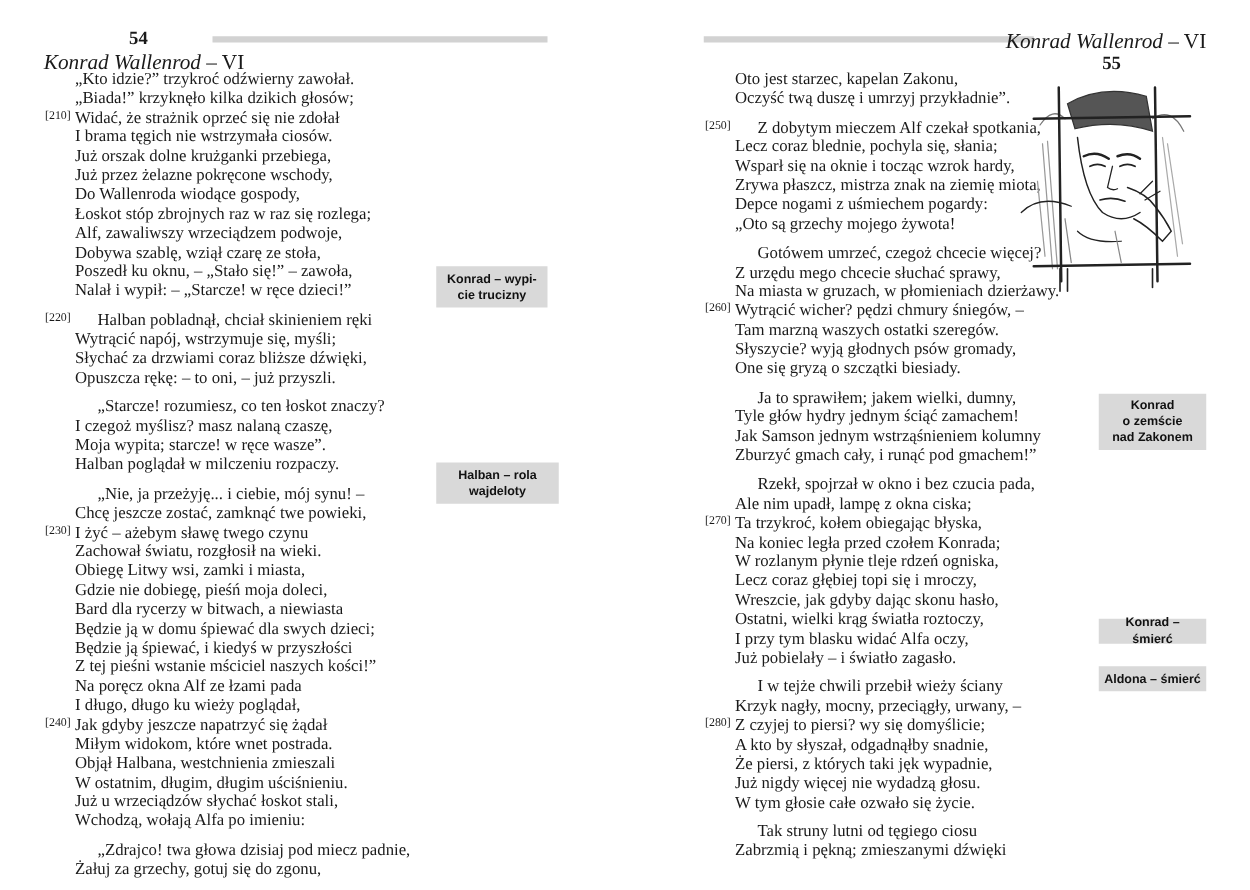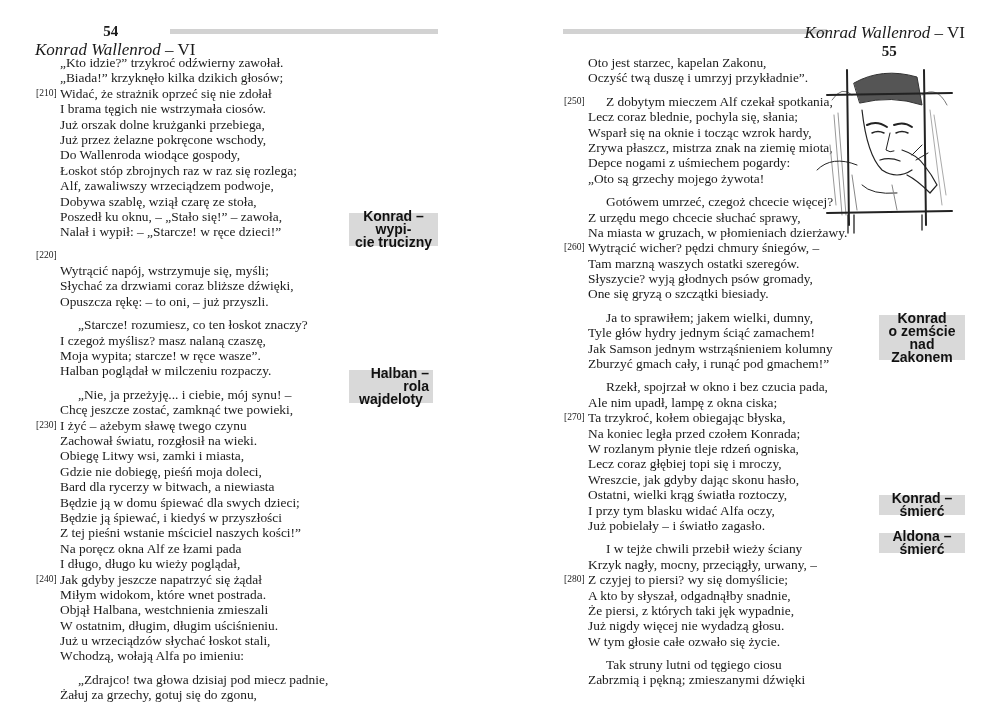--- a/index.html
+++ b/index.html
@@ -24,21 +24,21 @@
 
   .poem { position: absolute; top: 55px; font-size: 13.4px; line-height: 15.4px; }
   .left .poem { left: 60px; }
   .right .poem { left: 88px; }
   .stanza { margin-bottom: 8px; }
   .ln { position: relative; white-space: nowrap; display: block; height: 15.4px; }
   .ln.indent { padding-left: 18px; }
   .num { position: absolute; left: -24px; top: 0; font-size: 9.5px; }
 
   .note { position: absolute; background: #d9d9d9; font-family: "Liberation Sans", "DejaVu Sans", sans-serif;
-          font-weight: bold; font-size: 14px; line-height: 13px; text-align: center; color: #111;
+          font-weight: bold; font-size: 10px; line-height: 13px; text-align: center; color: #111;
           display: flex; align-items: center; justify-content: center; flex-direction: column; padding: 3px 4px; box-sizing: border-box; }
 
   .illus { position: absolute; left: 312px; top: 65px; width: 150px; height: 170px; }
 </style>
 </head>
 <body>
 
 <div class="page left">
   <div class="hdr">
     <span class="pno">54</span>
@@ -55,21 +55,21 @@
         <span class="ln"><span>Już orszak dolne krużganki przebiega,</span></span>
         <span class="ln"><span>Już przez żelazne pokręcone wschody,</span></span>
         <span class="ln"><span>Do Wallenroda wiodące gospody,</span></span>
         <span class="ln"><span>Łoskot stóp zbrojnych raz w raz się rozlega;</span></span>
         <span class="ln"><span>Alf, zawaliwszy wrzeciądzem podwoje,</span></span>
         <span class="ln"><span>Dobywa szablę, wziął czarę ze stoła,</span></span>
         <span class="ln"><span>Poszedł ku oknu, – „Stało się!” – zawoła,</span></span>
         <span class="ln"><span>Nalał i wypił: – „Starcze! w ręce dzieci!”</span></span>
       </div>
       <div class="stanza">
-        <span class="ln indent"><span class="num">[220]</span></span>
+        <span class="ln indent"><span>Halban pobladnął, chciał skinieniem ręki</span><span class="num">[220]</span></span>
         <span class="ln"><span>Wytrącić napój, wstrzymuje się, myśli;</span></span>
         <span class="ln"><span>Słychać za drzwiami coraz bliższe dźwięki,</span></span>
         <span class="ln"><span>Opuszcza rękę: – to oni, – już przyszli.</span></span>
       </div>
       <div class="stanza">
         <span class="ln indent"><span>„Starcze! rozumiesz, co ten łoskot znaczy?</span></span>
         <span class="ln"><span>I czegoż myślisz? masz nalaną czaszę,</span></span>
         <span class="ln"><span>Moja wypita; starcze! w ręce wasze”.</span></span>
         <span class="ln"><span>Halban poglądał w milczeniu rozpaczy.</span></span>
       </div>
@@ -96,21 +96,21 @@
       <div class="stanza">
         <span class="ln indent"><span>„Zdrajco! twa głowa dzisiaj pod miecz padnie,</span></span>
         <span class="ln"><span>Żałuj za grzechy, gotuj się do zgonu,</span></span>
       </div>
     </div>
 
   <div class="note" style="left:349px; top:213px; width:89px; height:33px;">
     <span>Konrad – wypi-</span>
     <span>cie trucizny</span>
   </div>
-  <div class="note" style="left:349px; top:370px; width:84px; height:33px;text-align:right;">
+  <div class="note" style="left:349px; top:370px; width:98px; height:33px;text-align:right;">
     <span>Halban – rola</span>
     <span>wajdeloty</span>
   </div>
 </div>
 
 <div class="page right">
   <div class="rule"></div>
   <div class="hdr">
     <span class="title"><span>Konrad Wallenrod</span><span class="sect"> – VI</span></span>
     <span class="pno">55</span>

